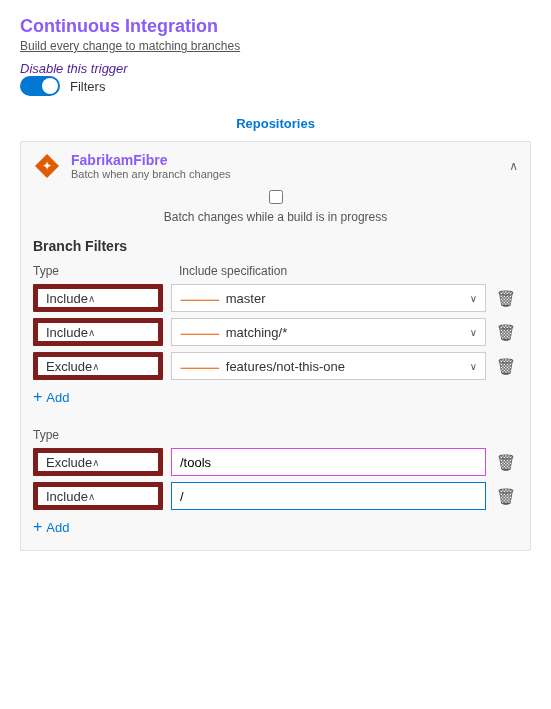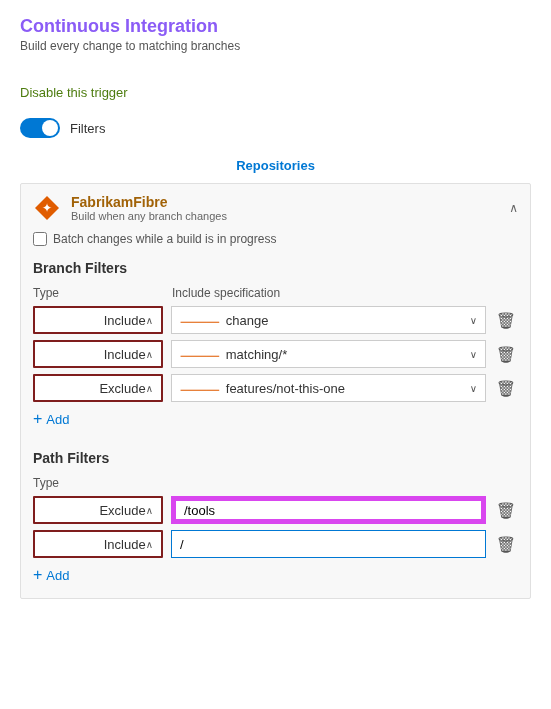--- a/index.html
+++ b/index.html
@@ -16,26 +16,28 @@
     }
     .page-title {
       font-size: 18px;
       font-weight: 600;
       color: #8b5cf6;
       margin-bottom: 2px;
     }
     .page-subtitle {
       font-size: 12px;
       color: #555;
-      margin-bottom: 32px;
+      margin-bottom: 8px;
+      text-decoration: underline;
     }
     .disable-trigger-label {
       font-size: 13px;
-      color: #4d7c0f;
-      margin-bottom: 18px;
+      color: #4c1d95;
+      margin-bottom: 0;
+      font-style: italic;
     }
     .toggle-row {
       display: flex;
       align-items: center;
       gap: 10px;
       margin-bottom: 20px;
     }
     .toggle {
       width: 40px;
       height: 20px;
@@ -84,86 +86,87 @@
       width: 28px;
       height: 28px;
       flex-shrink: 0;
     }
     .repo-info {
       flex: 1;
     }
     .repo-name {
       font-size: 14px;
       font-weight: 600;
-      color: #a16207;
+      color: #8b5cf6;
     }
     .repo-desc {
       font-size: 11px;
       color: #666;
     }
     .chevron-up {
       font-size: 12px;
       color: #666;
       margin-left: auto;
     }
     .repo-body {
       padding: 0 12px 12px 12px;
     }
     .checkbox-row {
       display: flex;
       align-items: center;
       gap: 6px;
       margin-bottom: 14px;
+      flex-direction: column;
     }
     .checkbox-row input[type=checkbox] {
       width: 14px;
       height: 14px;
     }
     .checkbox-label {
       font-size: 12px;
       color: #555;
     }
     .filters-section {
       margin-bottom: 20px;
     }
     .filters-title {
       font-size: 14px;
       font-weight: 600;
       color: #333;
       margin-bottom: 10px;
     }
     .col-headers {
       display: flex;
-      gap: 9px;
+      gap: 16px;
       margin-bottom: 6px;
     }
     .col-header {
       font-size: 12px;
       color: #555;
       font-weight: 400;
     }
     .col-header.type-col { width: 130px; }
     .col-header.spec-col { flex: 1; }
     .filter-row {
       display: flex;
       align-items: center;
       gap: 8px;
       margin-bottom: 6px;
     }
     .select-dropdown {
       width: 130px;
       height: 28px;
-      border: 2px solid #7f1d1d;
+      border: 5px solid #7f1d1d;
       background: #fff;
       padding: 0 8px;
       font-size: 13px;
       cursor: pointer;
       display: flex;
       align-items: center;
-      justify-content: flex-end;
+      justify-content: flex-start;
       border-radius: 1px;
     }
     .select-dropdown .dd-text {
       font-size: 13px;
     }
     .select-dropdown .dd-arrow {
       font-size: 10px;
       color: #555;
     }
     .branch-spec {
@@ -193,21 +196,21 @@
       font-size: 13px;
       color: #333;
     }
     .branch-arrow {
       font-size: 10px;
       color: #555;
     }
     .path-spec-input {
       flex: 1;
       height: 28px;
-      border: 5px solid #d946ef;
+      border: 1px solid #d946ef;
       background: #fff;
       padding: 0 8px;
       font-size: 13px;
       outline: none;
     }
     .path-spec-input.focused {
       border: 1.5px solid #0078d4;
     }
     .delete-btn {
       width: 24px;
@@ -260,21 +263,21 @@
 
   <div class="repo-section">
     <div class="repo-header">
 
       <svg class="repo-icon" viewBox="0 0 28 28" xmlns="http://www.w3.org/2000/svg">
         <polygon points="14,2 26,14 14,26 2,14" fill="#e05c00"></polygon>
         <text x="14" y="18" text-anchor="middle" font-size="12" fill="white" font-family="Arial">✦</text>
       </svg>
       <div class="repo-info">
         <div class="repo-name">FabrikamFibre</div>
-        <div class="repo-desc">Build when any branch changes</div>
+        <div class="repo-desc">Batch when any branch changes</div>
       </div>
       <span class="chevron-up">∧</span>
     </div>
 
     <div class="repo-body">
       <div class="checkbox-row">
         <input type="checkbox" style="">
         <span class="checkbox-label">Batch changes while a build is in progress</span>
       </div>
 
@@ -286,21 +289,21 @@
         </div>
 
         <div class="filter-row">
           <div class="select-dropdown">
             <span class="dd-text">Include</span>
             <span class="dd-arrow">∧</span>
           </div>
           <div class="branch-spec">
             <div class="spec-inner">
               <span class="branch-icon">⸻</span>
-              <span class="spec-text">change</span>
+              <span class="spec-text">master</span>
             </div>
             <span class="branch-arrow">∨</span>
           </div>
           <button class="delete-btn">🗑</button>
         </div>
 
         <div class="filter-row">
           <div class="select-dropdown">
             <span class="dd-text">Include</span>
             <span class="dd-arrow">∧</span>
@@ -330,21 +333,20 @@
           <button class="delete-btn">🗑</button>
         </div>
 
         <button class="add-btn">
           <span class="add-plus">+</span>
           <span>Add</span>
         </button>
       </div>
 
       <div class="path-filters-section">
-        <div class="filters-title">Path Filters</div>
         <div class="col-headers">
           <div class="col-header type-col">Type</div>
         </div>
 
         <div class="filter-row">
           <div class="select-dropdown">
             <span class="dd-text">Exclude</span>
             <span class="dd-arrow">∧</span>
           </div>
           <input class="path-spec-input" type="text" value="/tools" style="">

